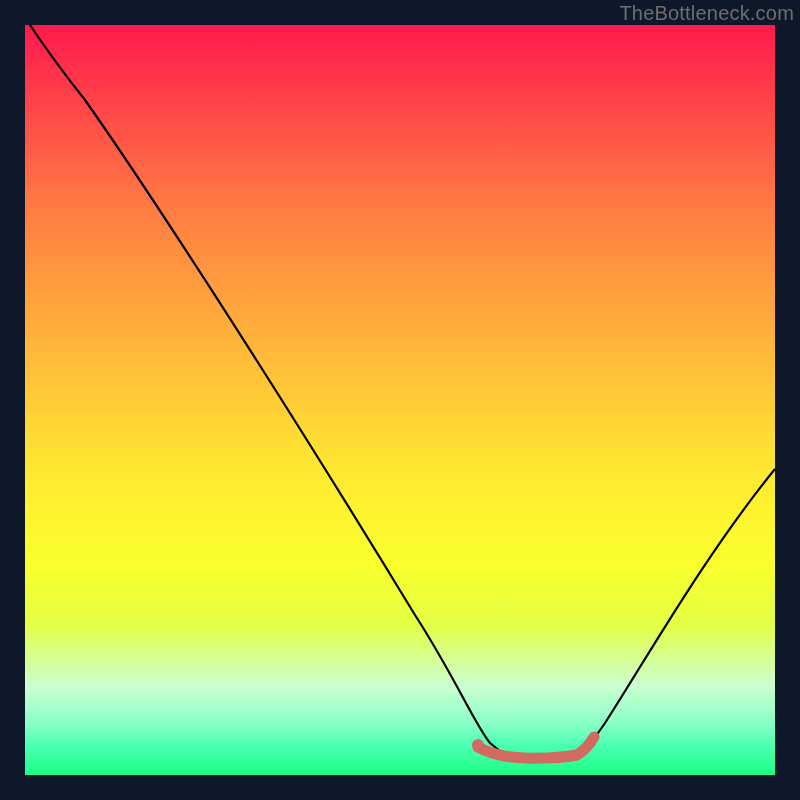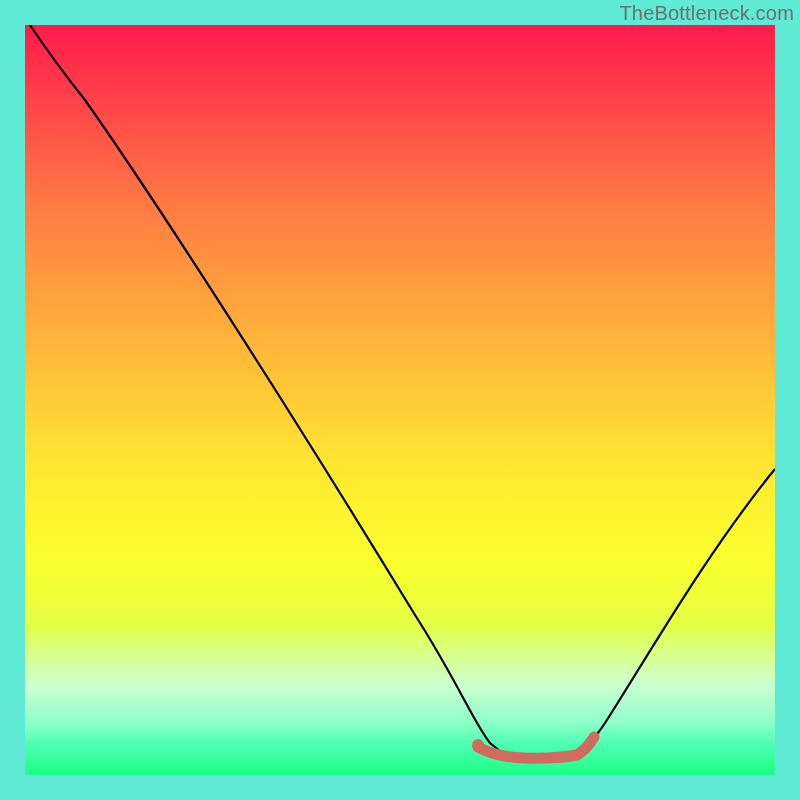--- a/index.html
+++ b/index.html
@@ -10,21 +10,21 @@
     background: #000;
     overflow: hidden;
     font-family: Arial, Helvetica, sans-serif;
   }
   .frame {
     position: absolute;
     left: 0;
     top: 0;
     width: 800px;
     height: 800px;
-    background: #5eead4;
+    background: #0f172a;
   }
   .plot {
     position: absolute;
     left: 25px;
     top: 25px;
     width: 750px;
     height: 750px;
     background: linear-gradient(
       to bottom,
       #ff1a4d 0%,

